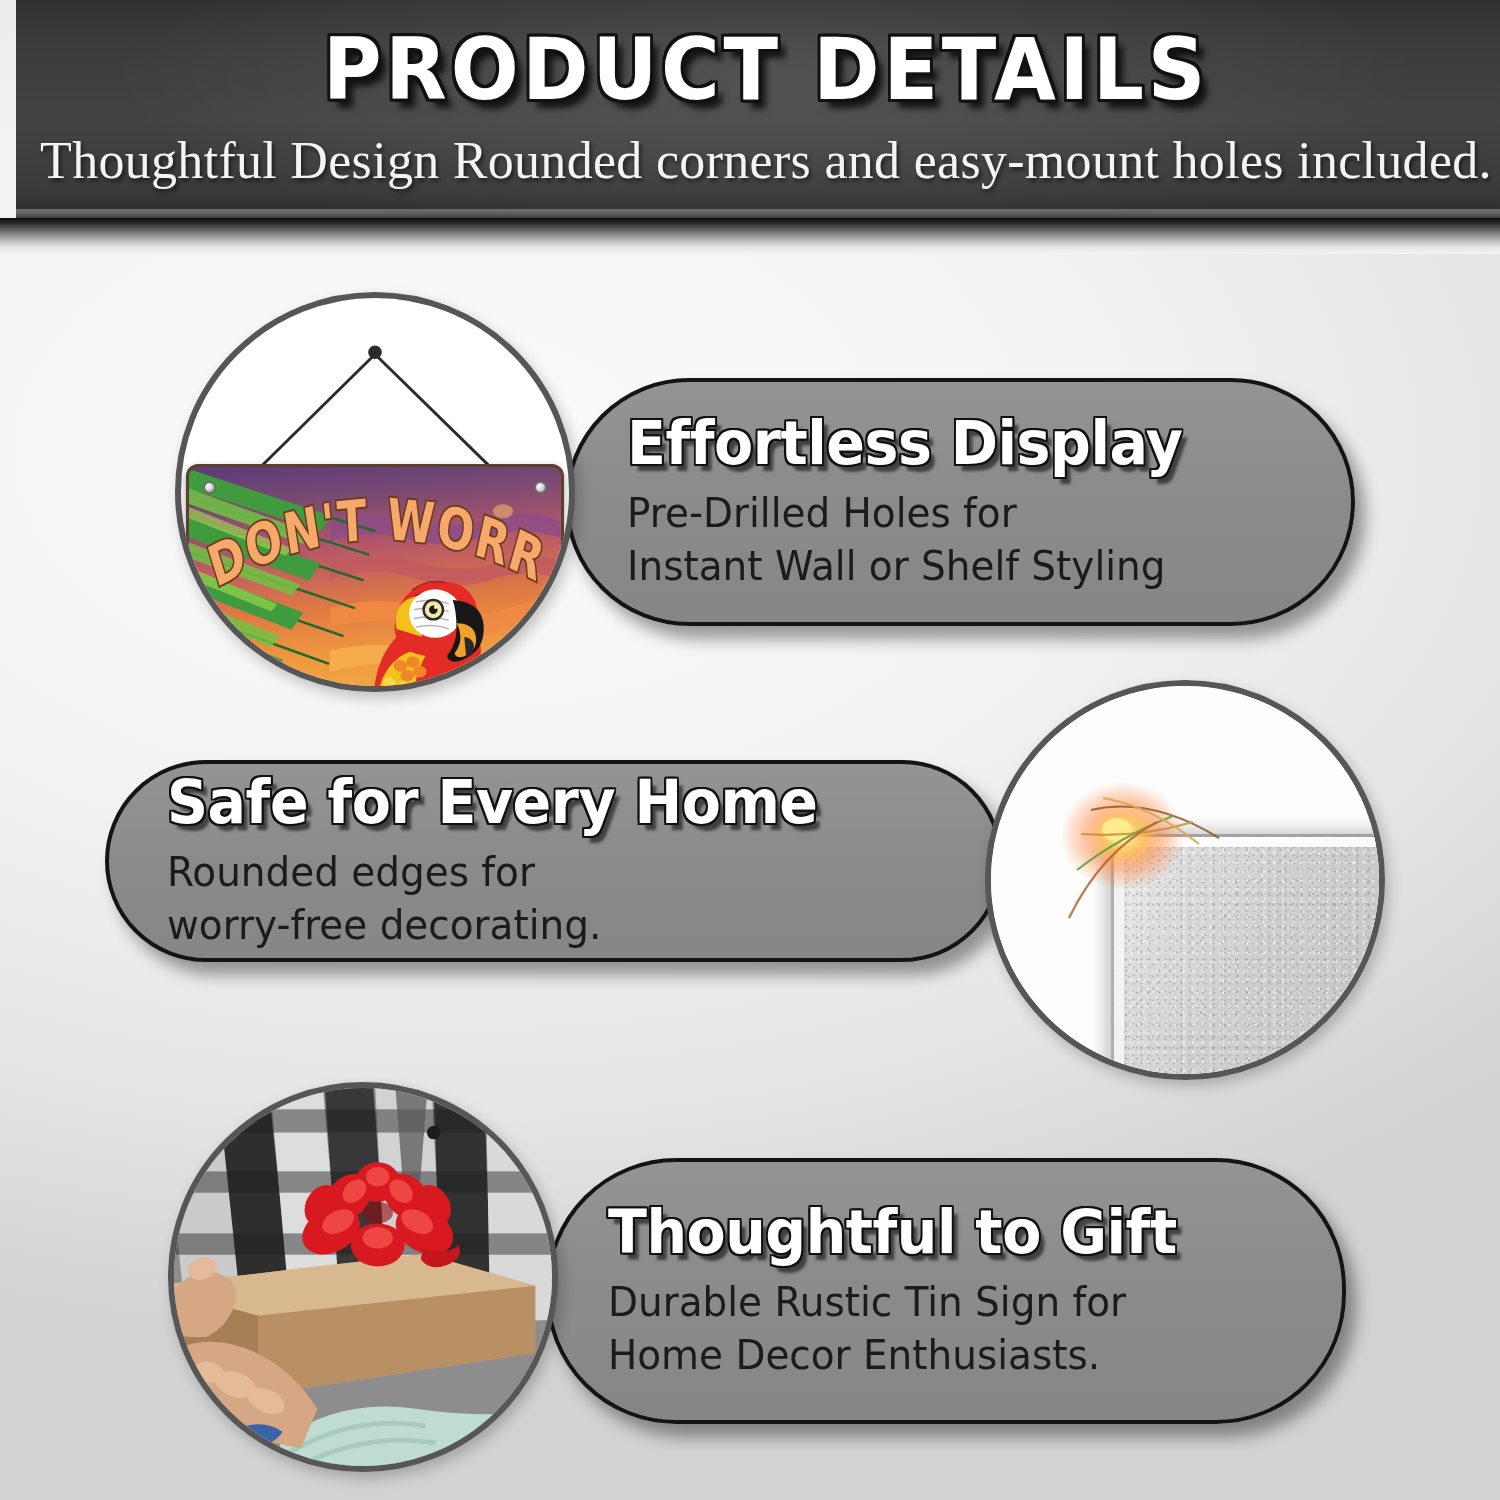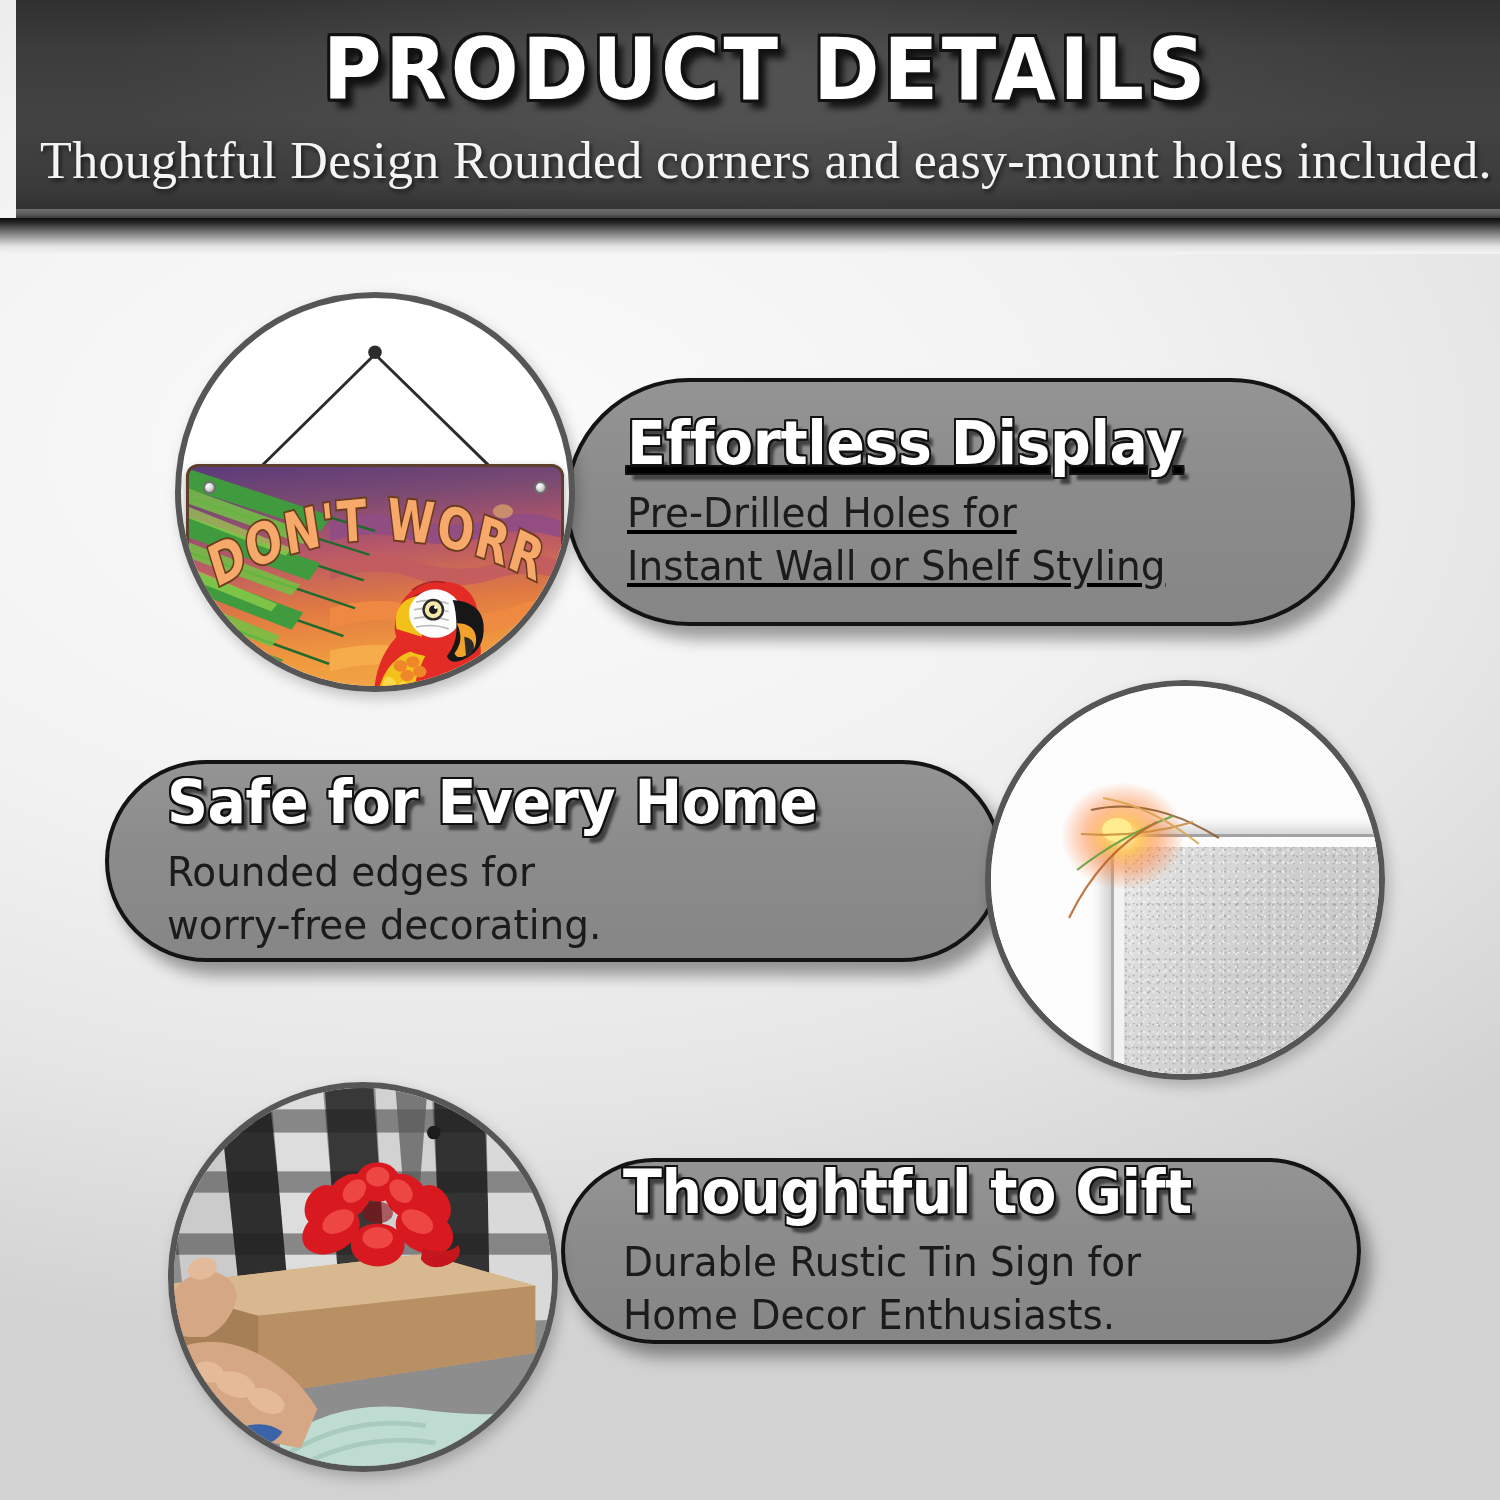--- a/index.html
+++ b/index.html
@@ -187,21 +187,21 @@
 
   <div id="header">
     <div id="header-glow"></div>
     <div id="title">PRODUCT DETAILS</div>
     <div id="subtitle">Thoughtful Design Rounded corners and easy-mount holes included.</div>
   </div>
   <div id="header-fade"></div>
 
   <div class="feature">
 
-    <div class="pill" style="left:565px;top:378px;width:790px;height:248px;text-decoration:underline;">
+    <div class="pill" style="left:565px;top:378px;width:790px;height:248px;">
       <div class="pill-inner">
         <div class="pill-title">Effortless Display</div>
         <div class="pill-body">Pre-Drilled Holes for</div>
         <div class="pill-body">Instant Wall or Shelf Styling</div>
       </div>
     </div>
 
     <div class="circle" style="left:175px;top:292px;width:400px;height:400px;">
       <div class="scene">
 
@@ -352,21 +352,21 @@
             <path d="M18 144 q32 -66 88 -96" stroke="#b8602a"></path>
             <path d="M52 24 q48 8 96 46" stroke="#d8a24a"></path>
           </g>
         </svg>
       </div>
     </div>
   </div>
 
   <div class="feature">
 
-    <div class="pill" style="left:561px;top:1158px;width:800px;height:186px;">
+    <div class="pill" style="left:546px;top:1158px;width:800px;height:266px;">
       <div class="pill-inner">
         <div class="pill-title">Thoughtful to Gift</div>
         <div class="pill-body">Durable Rustic Tin Sign for</div>
         <div class="pill-body">Home Decor Enthusiasts.</div>
       </div>
     </div>
 
     <div class="circle" style="left:168px;top:1082px;width:390px;height:390px;">
       <div class="scene">
         <div class="gift-bg"></div>

